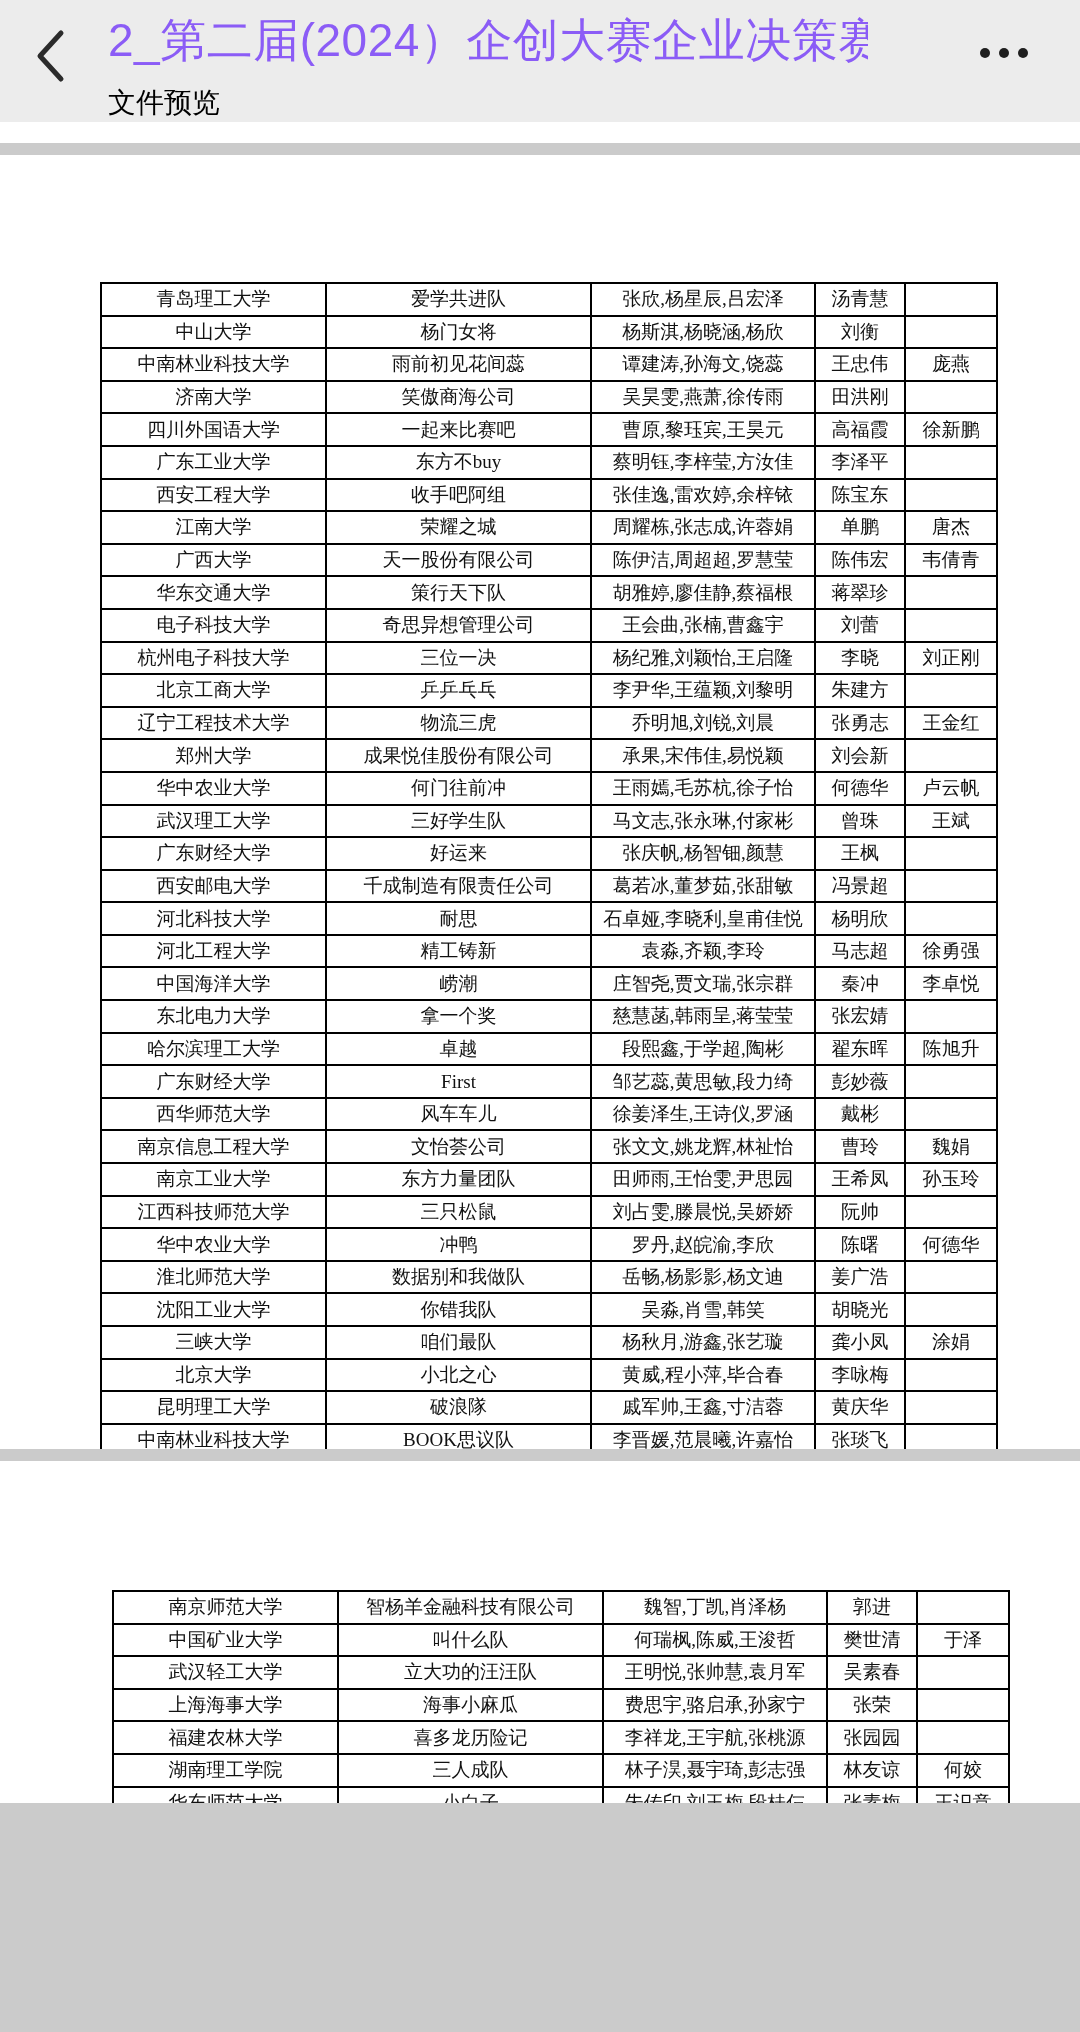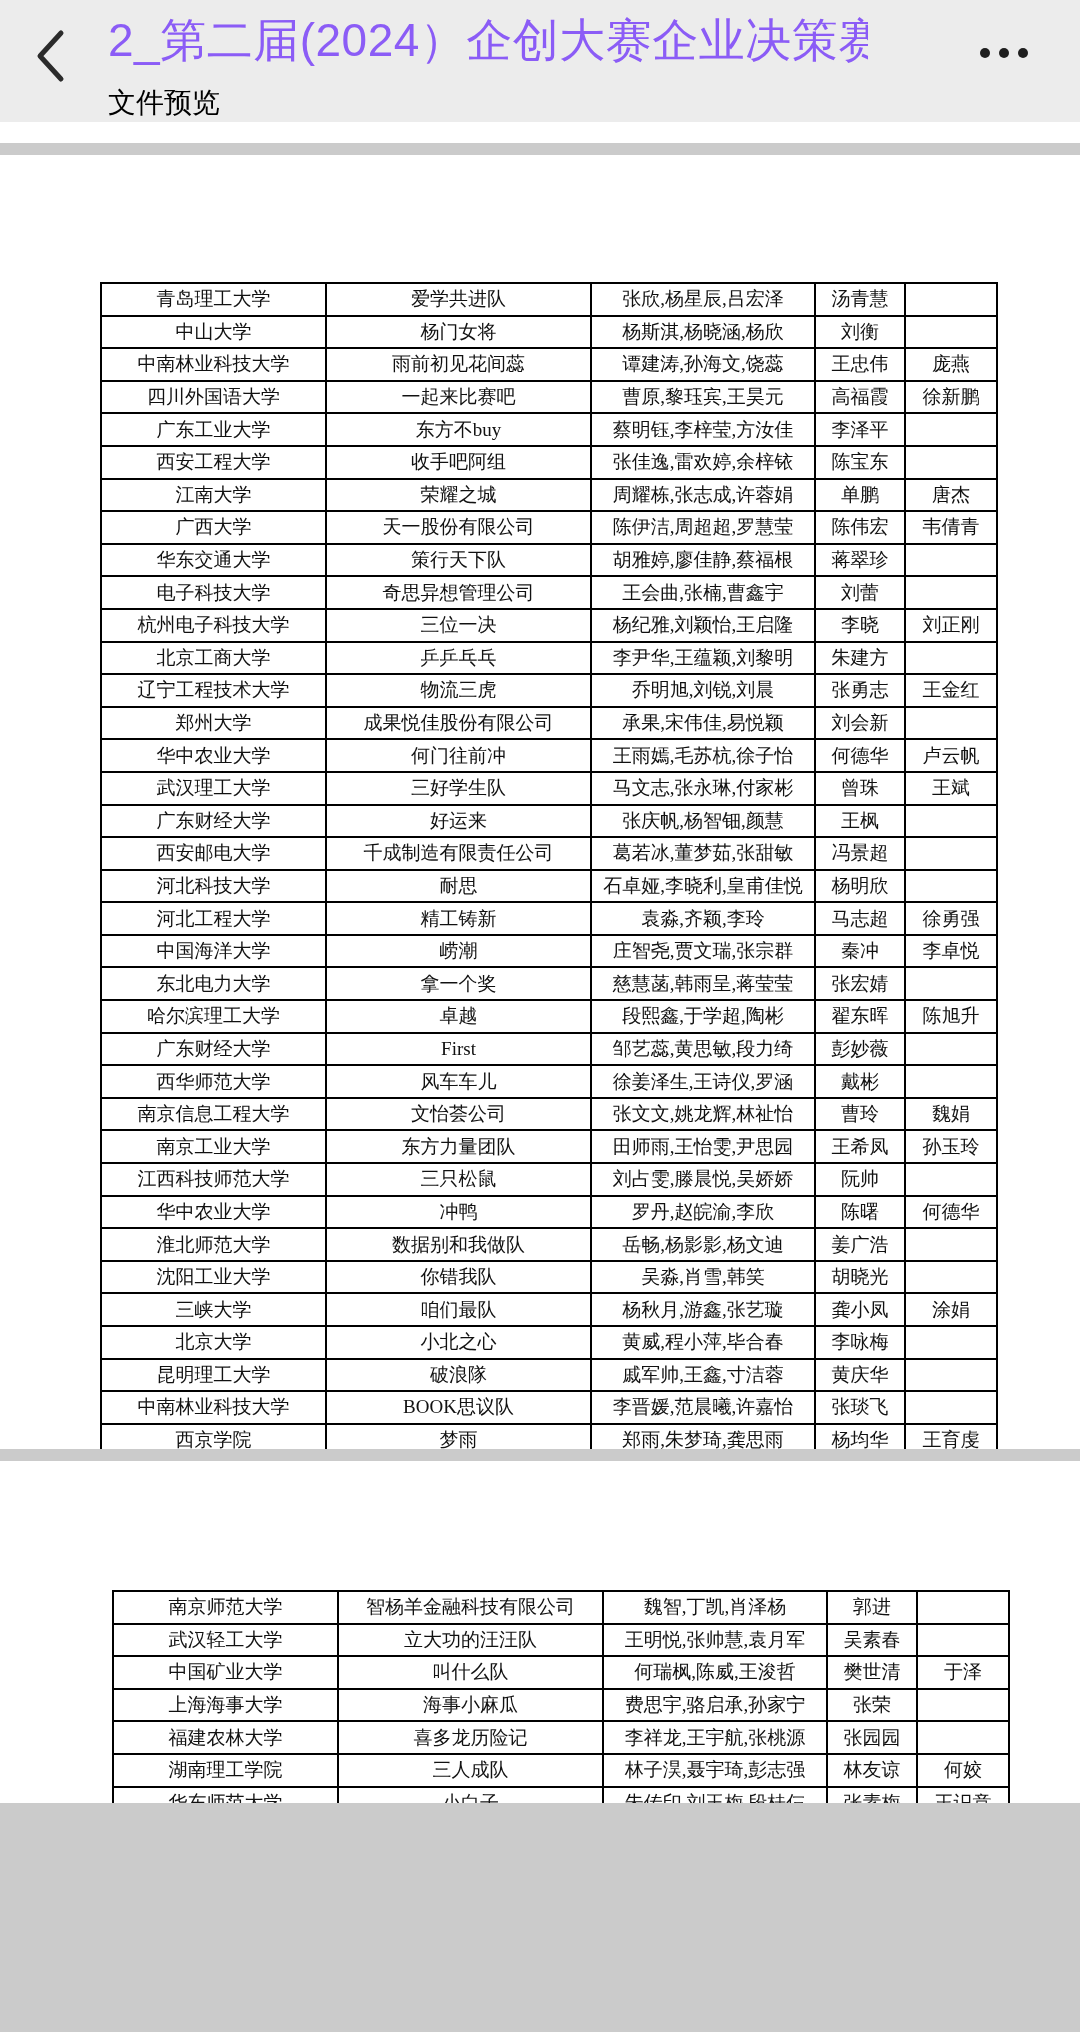--- a/index.html
+++ b/index.html
@@ -136,20 +136,27 @@
             <td></td>
           </tr>
           <tr>
             <td>中南林业科技大学</td>
             <td>雨前初见花间蕊</td>
             <td>谭建涛,孙海文,饶蕊</td>
             <td>王忠伟</td>
             <td>庞燕</td>
           </tr>
           <tr>
+            <td>济南大学</td>
+            <td>笑傲商海公司</td>
+            <td>吴昊雯,燕萧,徐传雨</td>
+            <td>田洪刚</td>
+            <td></td>
+          </tr>
+          <tr>
             <td>四川外国语大学</td>
             <td>一起来比赛吧</td>
             <td>曹原,黎珏宾,王昊元</td>
             <td>高福霞</td>
             <td>徐新鹏</td>
           </tr>
           <tr>
             <td>广东工业大学</td>
             <td>东方不buy</td>
             <td>蔡明钰,李梓莹,方汝佳</td>
@@ -390,34 +397,34 @@
       </colgroup>
       <tbody>
           <tr>
             <td>南京师范大学</td>
             <td>智杨羊金融科技有限公司</td>
             <td>魏智,丁凯,肖泽杨</td>
             <td>郭进</td>
             <td></td>
           </tr>
           <tr>
-            <td>武汉轻工大学</td>
-            <td>立大功的汪汪队</td>
-            <td>王明悦,张帅慧,袁月军</td>
-            <td>吴素春</td>
-            <td></td>
-          </tr>
-          <tr>
             <td>中国矿业大学</td>
             <td>叫什么队</td>
             <td>何瑞枫,陈威,王浚哲</td>
             <td>樊世清</td>
             <td>于泽</td>
           </tr>
           <tr>
+            <td>武汉轻工大学</td>
+            <td>立大功的汪汪队</td>
+            <td>王明悦,张帅慧,袁月军</td>
+            <td>吴素春</td>
+            <td></td>
+          </tr>
+          <tr>
             <td>上海海事大学</td>
             <td>海事小麻瓜</td>
             <td>费思宇,骆启承,孙家宁</td>
             <td>张荣</td>
             <td></td>
           </tr>
           <tr>
             <td>福建农林大学</td>
             <td>喜多龙历险记</td>
             <td>李祥龙,王宇航,张桃源</td>

